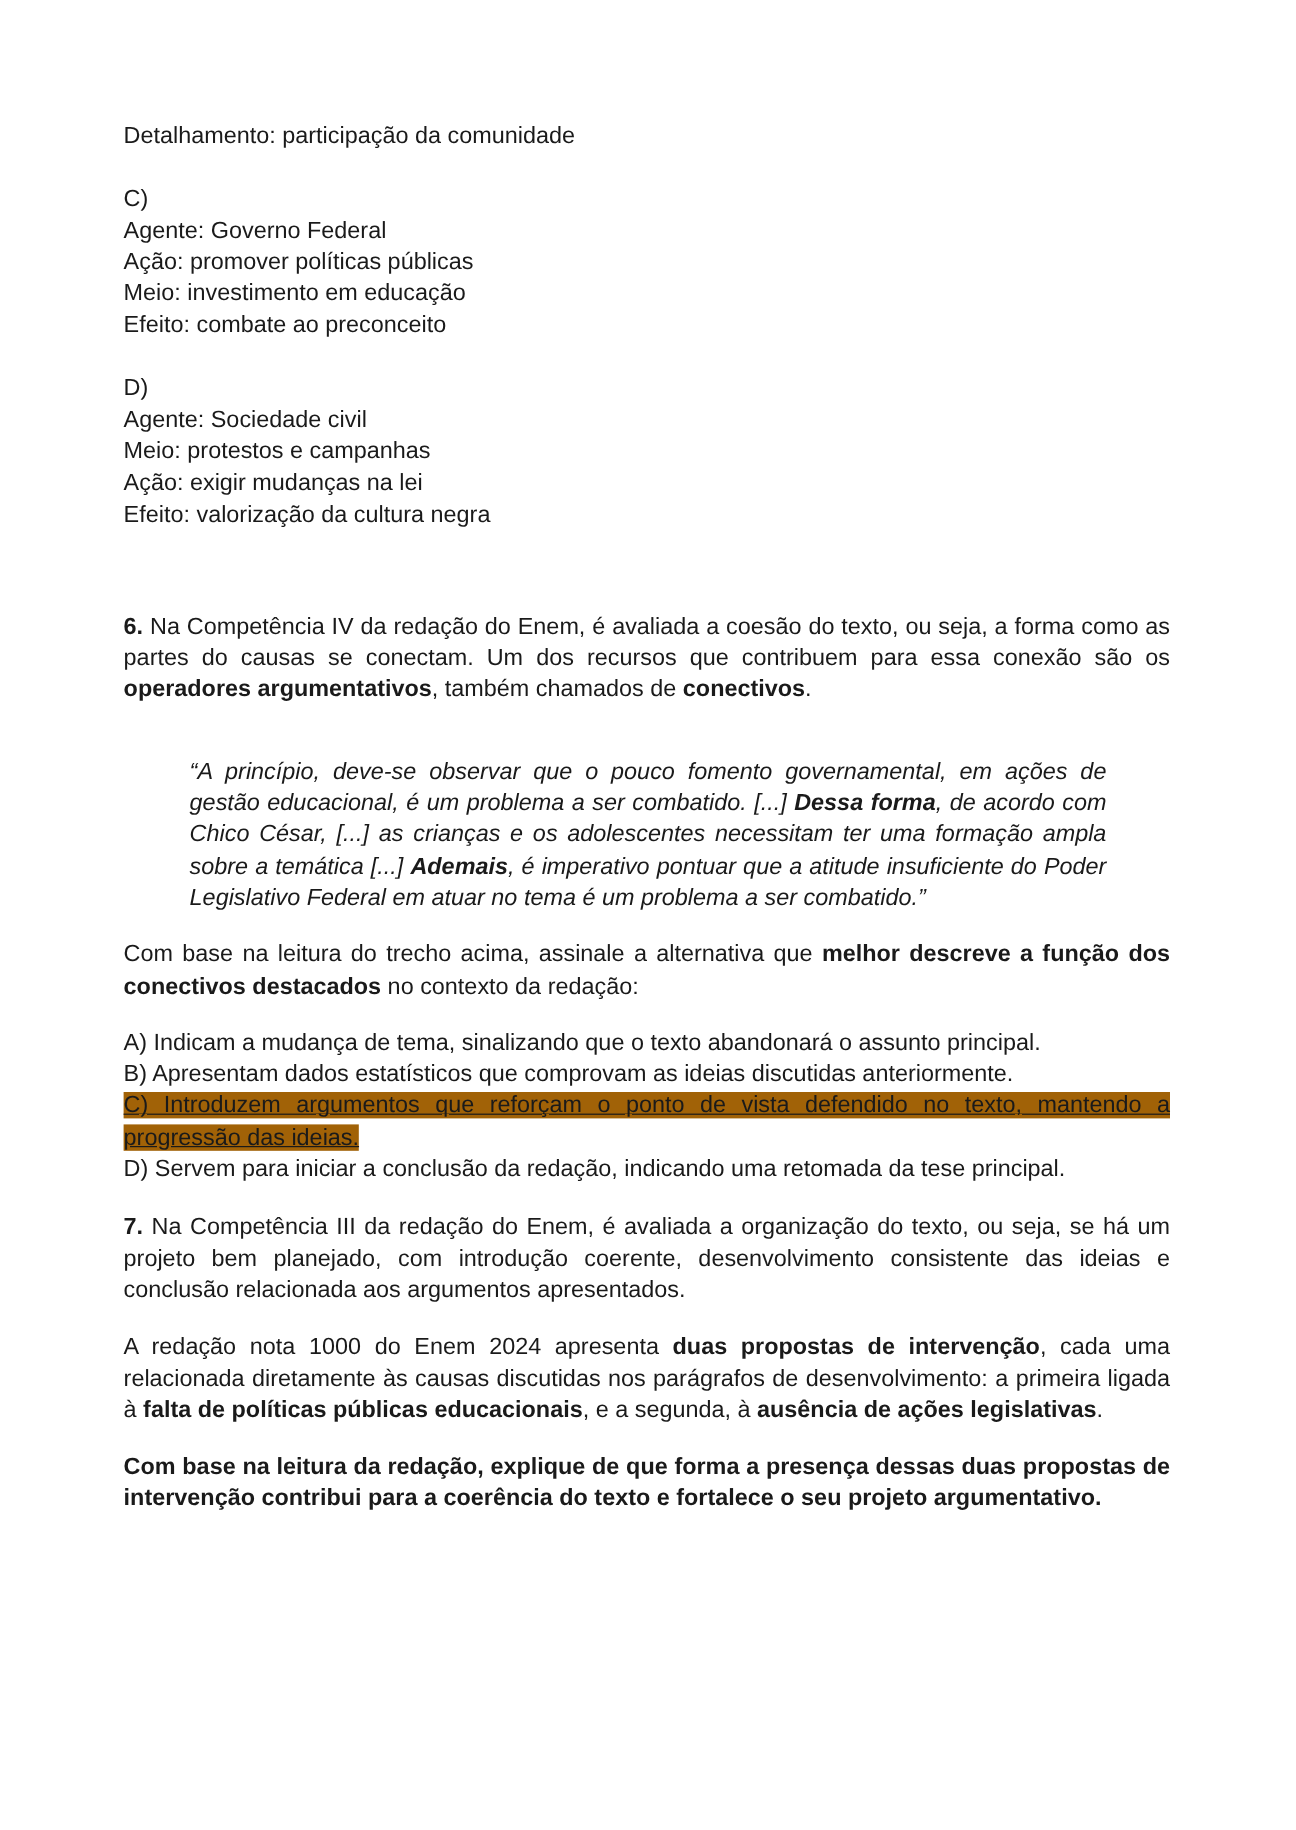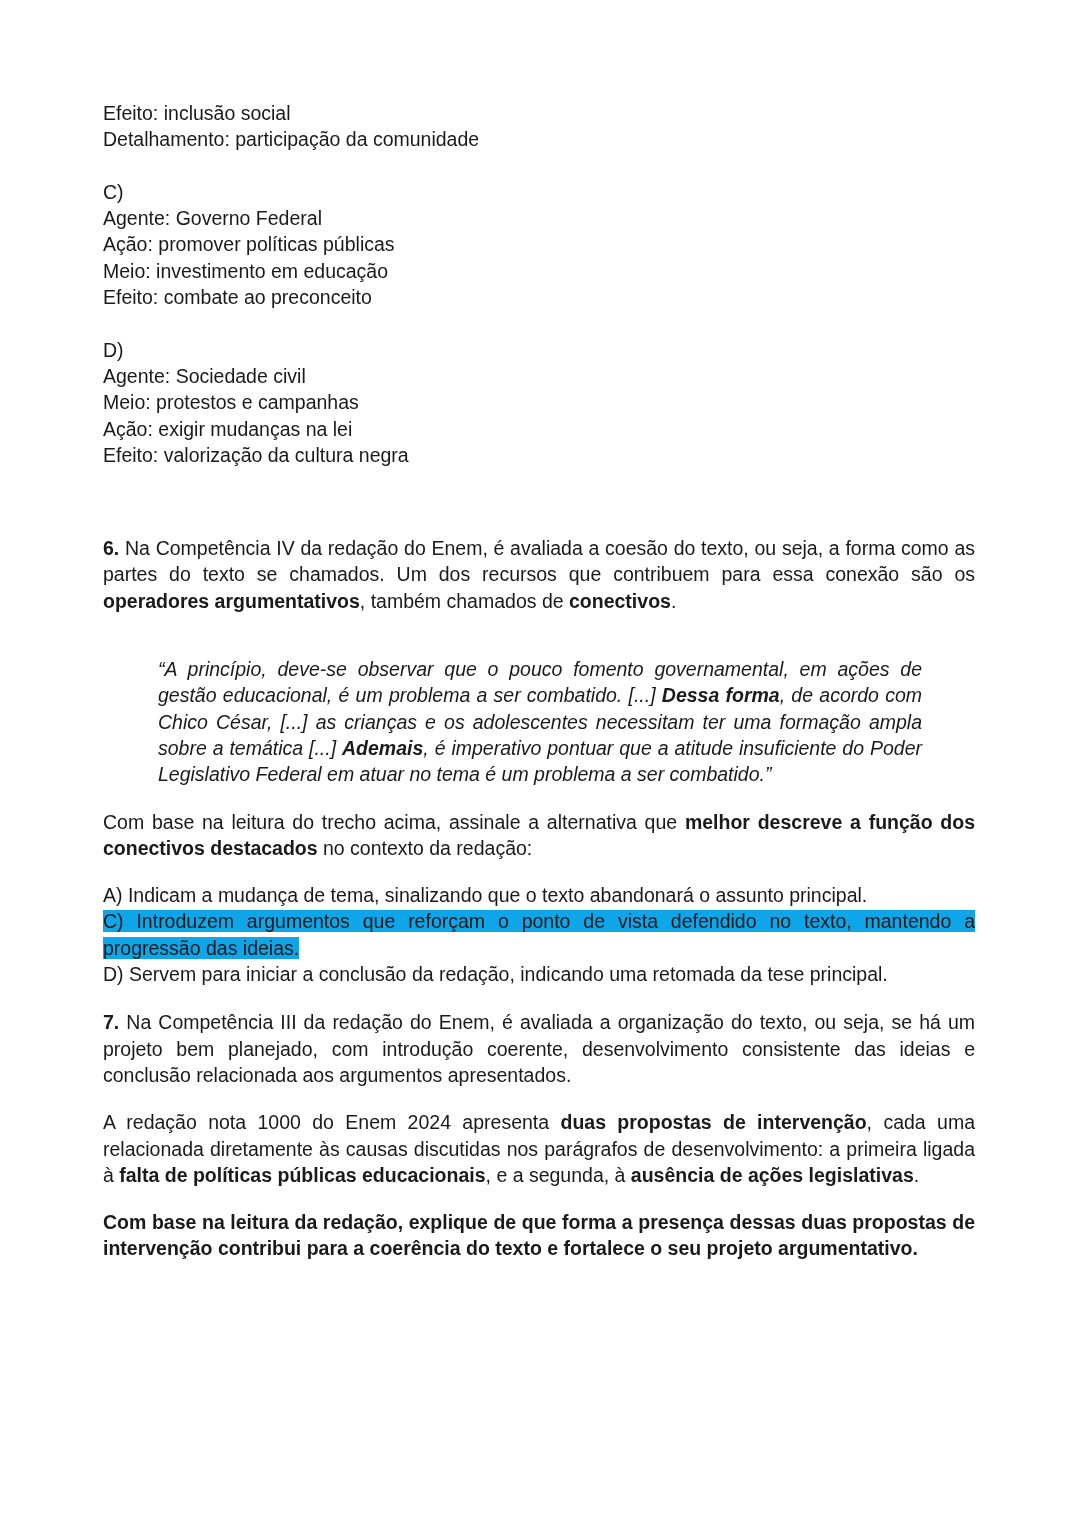--- a/index.html
+++ b/index.html
@@ -11,30 +11,29 @@
     .page { position: absolute; left: 103px; top: 100px; width: 872px; }
     .line { line-height: 26.3px; white-space: nowrap; }
     .gap { height: 26.3px; }
     .block { margin: 0; }
     .just { text-align: justify; line-height: 26.3px; }
     .quote {
       margin-left: 55px; width: 764px; font-style: italic; text-align: justify;
       line-height: 26.3px;
     }
     b { font-weight: bold; }
-    .hl { background: #0ea5e9; }
+    .hl { background: #a16207; text-decoration: underline; }
     .opt { line-height: 26.3px; text-align: justify; }
   </style>
 </head>
 <body>
 
 <div class="page">
 
   <div>
-    <div class="line">Efeito: inclusão social</div>
     <div class="line">Detalhamento: participação da comunidade</div>
   </div>
 
   <div class="gap"></div>
 
   <div>
     <div class="line">C)</div>
     <div class="line">Agente: Governo Federal</div>
     <div class="line">Ação: promover políticas públicas</div>
     <div class="line">Meio: investimento em educação</div>
@@ -47,33 +46,34 @@
     <div class="line">D)</div>
     <div class="line">Agente: Sociedade civil</div>
     <div class="line">Meio: protestos e campanhas</div>
     <div class="line">Ação: exigir mudanças na lei</div>
     <div class="line">Efeito: valorização da cultura negra</div>
   </div>
 
   <div style="height:67px"></div>
 
   <div>
-    <p class="block just"><b>6.</b><span> Na Competência IV da redação do Enem, é avaliada a coesão do texto, ou seja, a forma como as partes do texto se chamados. Um dos recursos que contribuem para essa conexão são os </span><b>operadores argumentativos</b><span>, também chamados de </span><b>conectivos</b><span>.</span></p>
+    <p class="block just"><b>6.</b><span> Na Competência IV da redação do Enem, é avaliada a coesão do texto, ou seja, a forma como as partes do causas se conectam. Um dos recursos que contribuem para essa conexão são os </span><b>operadores argumentativos</b><span>, também chamados de </span><b>conectivos</b><span>.</span></p>
 
     <div style="height:21px"></div>
 
     <div style="height:21px"></div>
     <p class="block quote"><span>“A princípio, deve-se observar que o pouco fomento governamental, em ações de gestão educacional, é um problema a ser combatido. [...] </span><b>Dessa forma</b><span>, de acordo com Chico César, [...] as crianças e os adolescentes necessitam ter uma formação ampla sobre a temática [...] </span><b>Ademais</b><span>, é imperativo pontuar que a atitude insuficiente do Poder Legislativo Federal em atuar no tema é um problema a ser combatido.”</span></p>
 
     <div style="height:21px"></div>
     <p class="block just"><span>Com base na leitura do trecho acima, assinale a alternativa que </span><b>melhor descreve a função dos conectivos destacados</b><span> no contexto da redação:</span></p>
 
     <div style="height:21px"></div>
     <div>
       <div class="opt">A) Indicam a mudança de tema, sinalizando que o texto abandonará o assunto principal.</div>
+      <div class="opt">B) Apresentam dados estatísticos que comprovam as ideias discutidas anteriormente.</div>
       <div class="opt"><span class="hl">C) Introduzem argumentos que reforçam o ponto de vista defendido no texto, mantendo a progressão das ideias.</span></div>
       <div class="opt">D) Servem para iniciar a conclusão da redação, indicando uma retomada da tese principal.</div>
     </div>
   </div>
 
   <div style="height:22px"></div>
 
   <div>
     <p class="block just"><b>7.</b><span> Na Competência III da redação do Enem, é avaliada a organização do texto, ou seja, se há um projeto bem planejado, com introdução coerente, desenvolvimento consistente das ideias e conclusão relacionada aos argumentos apresentados.</span></p>
 

